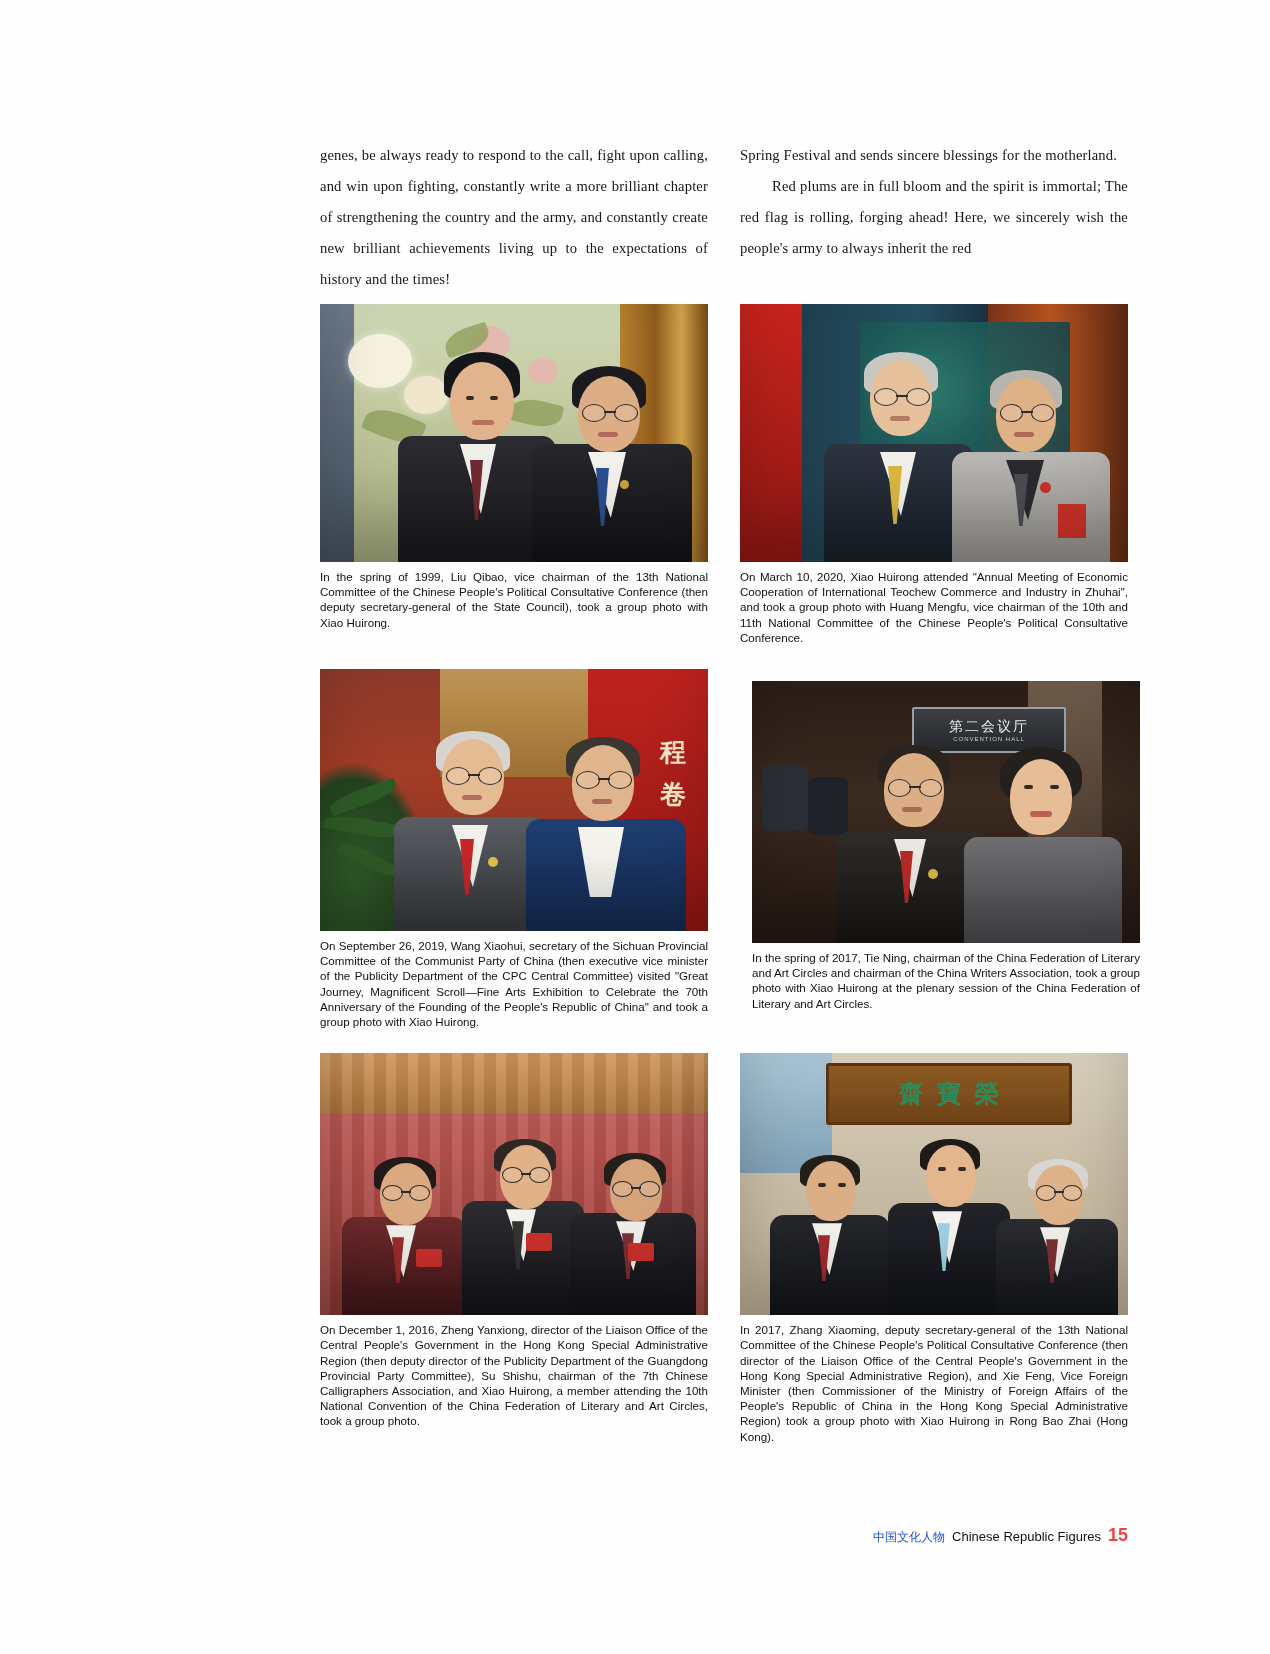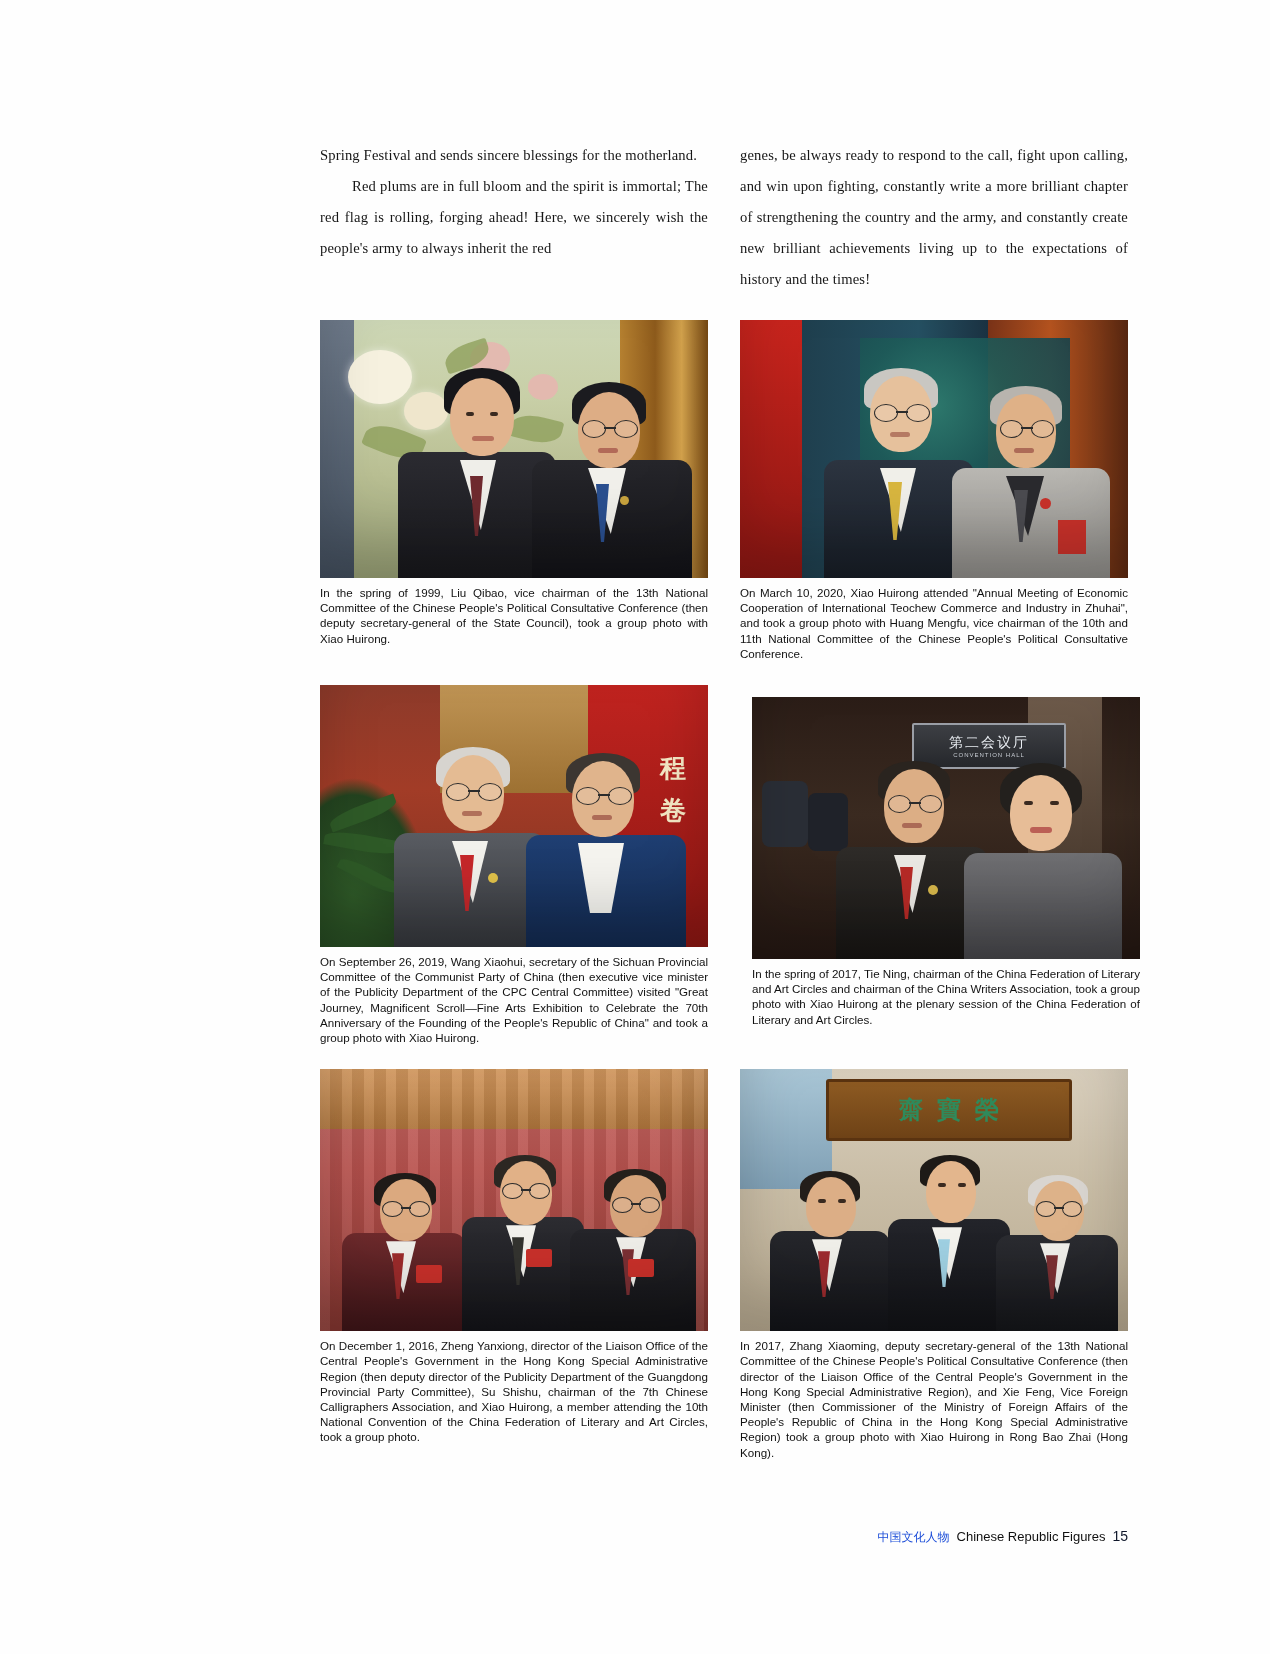--- a/index.html
+++ b/index.html
@@ -42,21 +42,21 @@
     text-justify: inter-word;
     color: #161616;
     letter-spacing: 0.15px;
   }
   .col p.indent { text-indent: 2.2em; }
 
   
   .grid {
     position: absolute;
     left: 320px;
-    top: 320px;
+    top: 304px;
     width: 808px;
   }
   .row {
     display: flex;
     gap: 32px;
     align-items: flex-start;
   }
   .fig { width: 388px; }
   .photo {
     width: 388px;
@@ -93,23 +93,23 @@
     font-size: 12px;
     color: #1d4ed8;
   }
   .footer .en {
     font-family: "Liberation Sans", sans-serif;
     font-size: 13px;
     color: #111;
   }
   .footer .pg {
     font-family: "Liberation Sans", sans-serif;
-    font-weight: normal;
-    font-size: 14px;
-    color: #0f172a;
+    font-weight: bold;
+    font-size: 18px;
+    color: #ef4444;
   }
 
   
   .person { position:absolute; }
   .head { position:absolute; border-radius:50% 50% 46% 46%; }
   .hair { position:absolute; border-radius:50% 50% 20% 20%; }
   .torso { position:absolute; border-radius:14px 14px 0 0; }
   .shirt { position:absolute; }
   .tie { position:absolute; }
   .glasses { position:absolute; }
@@ -168,25 +168,25 @@
 
   .vig { position:absolute; inset:0; box-shadow:inset 0 -40px 60px rgba(0,0,0,.18); pointer-events:none; }
 </style>
 </head>
 <body>
 
 <div class="page">
 
   <div class="text-cols">
     <div class="col">
+      <p>genes, be always ready to respond to the call, fight upon calling, and win upon fighting, constantly write a more brilliant chapter of strengthening the country and the army, and constantly create new brilliant achievements living up to the expectations of history and the times!</p>
+    </div>
+    <div class="col">
       <p>Spring Festival and sends sincere blessings for the motherland.</p>
       <p class="indent">Red plums are in full bloom and the spirit is immortal; The red flag is rolling, forging ahead! Here, we sincerely wish the people's army to always inherit the red</p>
-    </div>
-    <div class="col">
-      <p>genes, be always ready to respond to the call, fight upon calling, and win upon fighting, constantly write a more brilliant chapter of strengthening the country and the army, and constantly create new brilliant achievements living up to the expectations of history and the times!</p>
     </div>
   </div>
 
   <div class="grid">
 
     <div class="row row1">
 
       <figure class="fig" style="margin:0">
         <div class="photo p1">
           <div class="wallL"></div>

